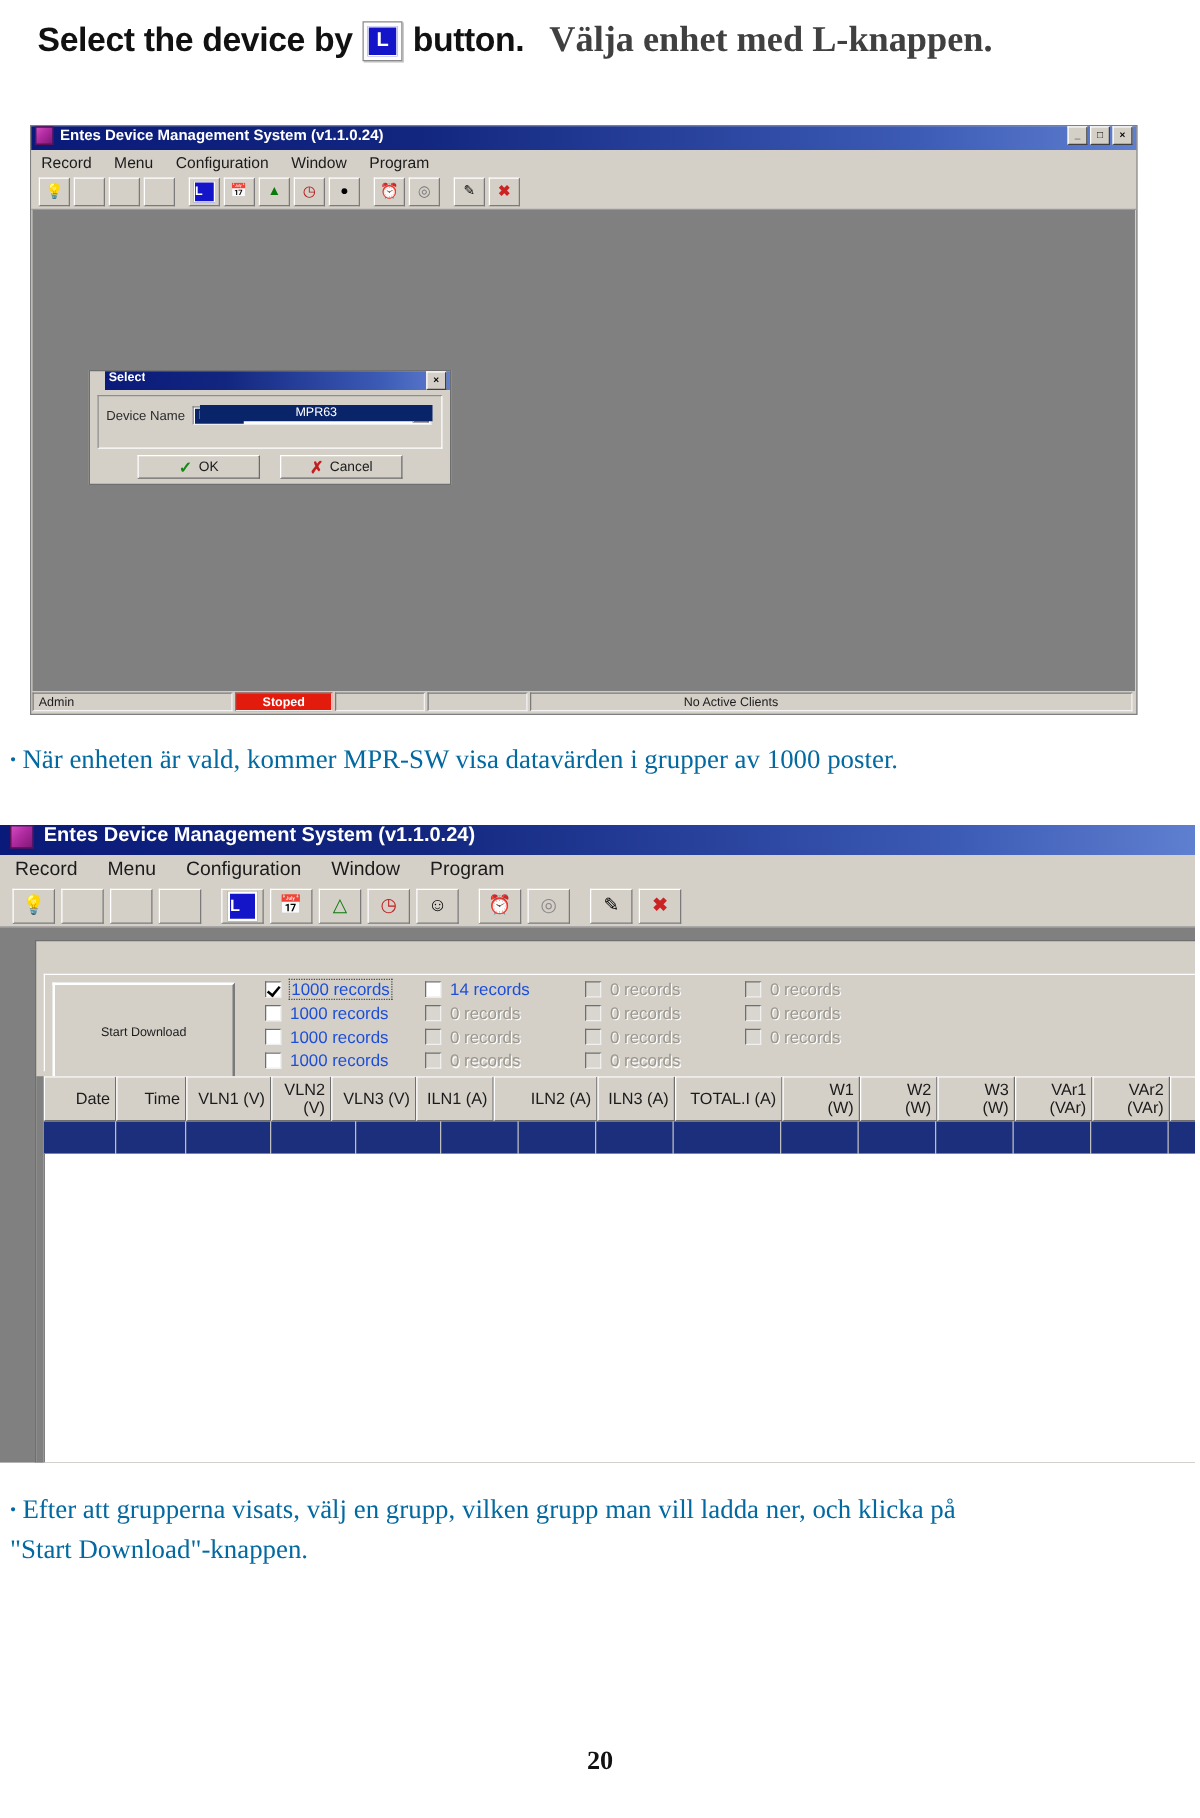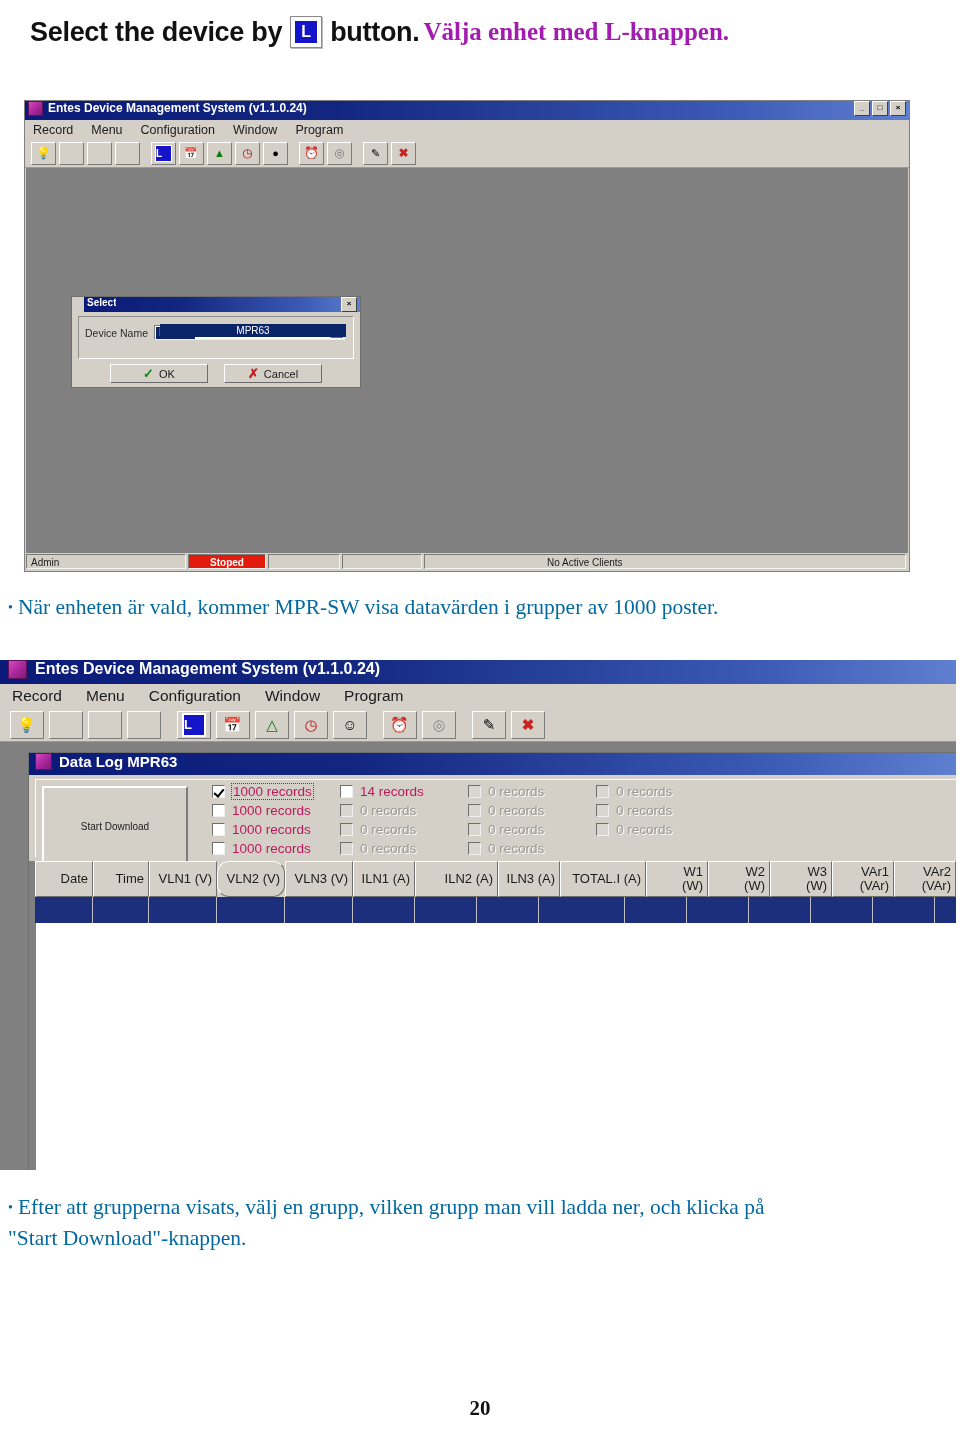--- a/index.html
+++ b/index.html
@@ -31,22 +31,22 @@
   .hl-lbtn i{
     position:absolute; left:3px; top:3px; width:22px;height:22px;
     background:#1414c8; color:#fff;
     font-family:"Liberation Sans", sans-serif;
     font-weight:bold; font-size:16px; line-height:22px; text-align:center;
     font-style:normal;
     border:1px solid #fff;
   }
   .hl-sv{
     font-family:"Liberation Serif", serif;
-    font-weight:bold; font-size:25px; color:#a21caf;
-    vertical-align:middle; margin-left:0;
+    font-weight:bold; font-size:29px; color:#404040;
+    vertical-align:middle; margin-left:16px;
   }
 
   
   .para{
     position:absolute; left:8px;
     font-family:"Liberation Serif", serif;
     font-size:21.5px; color:#0369a1; line-height:30px;
   }
   .para .bullet{
     font-size:14px; vertical-align:2px; margin-right:5px;
@@ -205,21 +205,21 @@
   .cbx{
     width:13px;height:13px;background:#fff;flex:none;
     border:1px solid #6e6e6e;border-right-color:#f0f0f0;border-bottom-color:#f0f0f0;
     margin-right:7px;position:relative;box-sizing:border-box;
   }
   .cbx.dim{background:#d9d6cf;}
   .cbx.on:after{
     content:"";position:absolute;left:3px;top:1px;width:4px;height:8px;
     border:solid #000;border-width:0 2px 2px 0;transform:rotate(40deg);
   }
-  .rec-lbl{font-size:13.5px;color:#be185d;white-space:nowrap;}
+  .rec-lbl{font-size:13.5px;color:#1d4ed8;white-space:nowrap;}
   .rec-lbl.dim{color:#9a978f;text-shadow:1px 1px 0 #fdfdfd;}
   .rec-lbl.focus{outline:1px dotted #4a4a4a;padding:0 1px;}
 
   
   .grid-wrap{position:absolute;left:6px;top:108px;right:0;bottom:0;overflow:hidden;}
   .grid-head{display:flex;height:36px;background:#d4d0c8;}
   .gh{
     background:#d4d0c8;
     border:1px solid #ffffff;border-right-color:#6f6f6f;border-bottom-color:#6f6f6f;
     box-sizing:border-box;
@@ -399,24 +399,20 @@
         <span>✎</span>
       </div>
     <div class="tbtn">
         <span style="color:#cc2222;font-weight:bold;">✖</span>
       </div>
   </div>
 
   <div id="s2-mdi">
 
     <div id="dataLog">
-      <div class="titlebar">
-        <span class="tb-icon"></span>
-        <span class="tb-text">Data Log MPR63</span>
-      </div>
 
       <div class="dl-panel">
         <div class="start-dl">Start Download</div>
         <div class="rec-cols" id="rec-cols">
             <div class="rec-col">
               <div class="rec-row">
                 <span class="cbx on"></span>
                 <span class="rec-lbl focus">1000 records</span>
               </div>
               <div class="rec-row">
@@ -485,21 +481,21 @@
           </div>
       </div>
 
       <div class="leftrail"></div>
 
       <div class="grid-wrap">
         <div class="grid-head" id="grid-head">
             <div class="gh" style="width: 58px;">Date</div>
             <div class="gh" style="width: 56px;">Time</div>
             <div class="gh" style="width: 68px;">VLN1 (V)</div>
-            <div class="gh" style="width: 68px; border-radius: 12px;">VLN2 (V)</div>
+            <div class="gh" style="width: 48px;">VLN2 (V)</div>
             <div class="gh" style="width: 68px;">VLN3 (V)</div>
             <div class="gh" style="width: 62px;">ILN1 (A)</div>
             <div class="gh" style="width: 83px;">ILN2 (A)</div>
             <div class="gh" style="width: 62px;">ILN3 (A)</div>
             <div class="gh" style="width: 86px;">TOTAL.I (A)</div>
             <div class="gh" style="width: 62px;">W1
 (W)</div>
             <div class="gh" style="width: 62px;">W2
 (W)</div>
             <div class="gh" style="width: 62px;">W3

